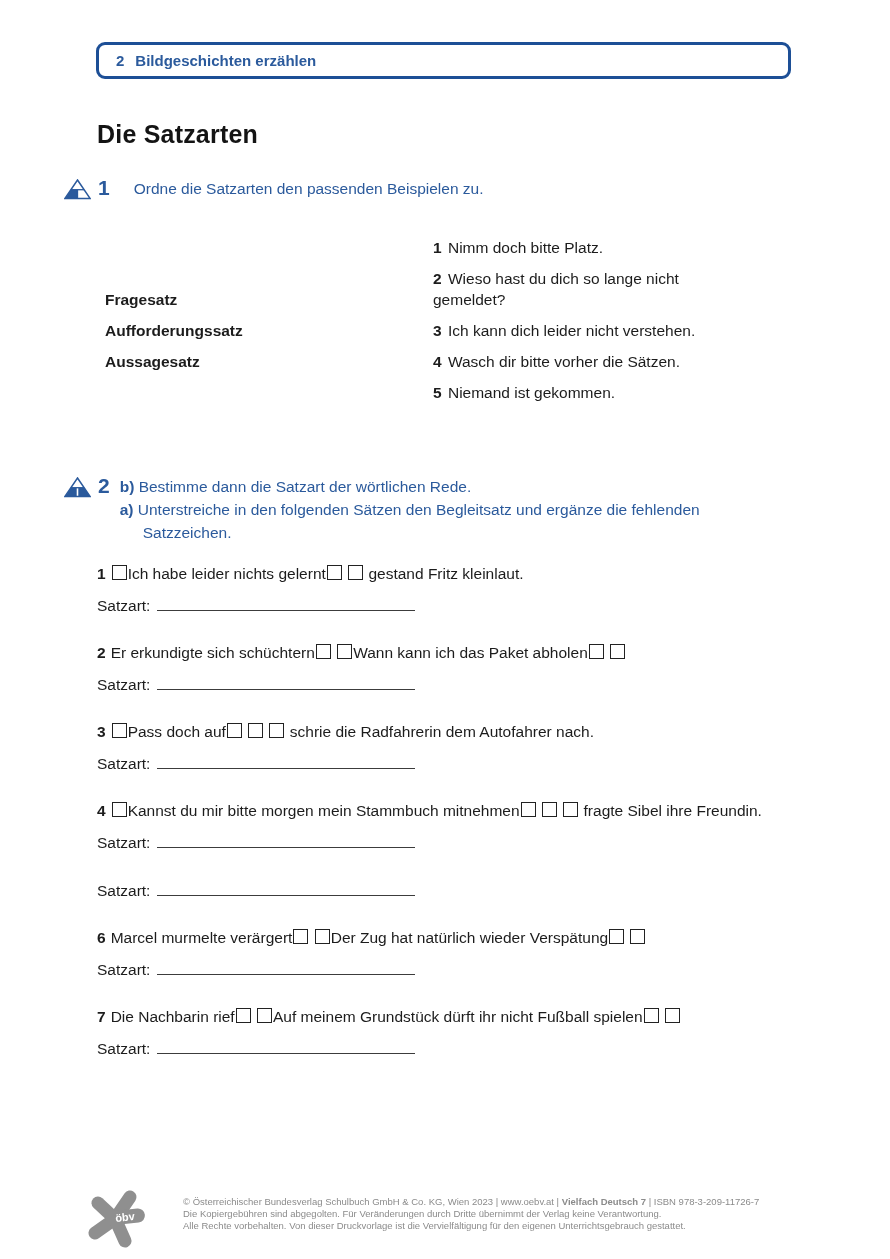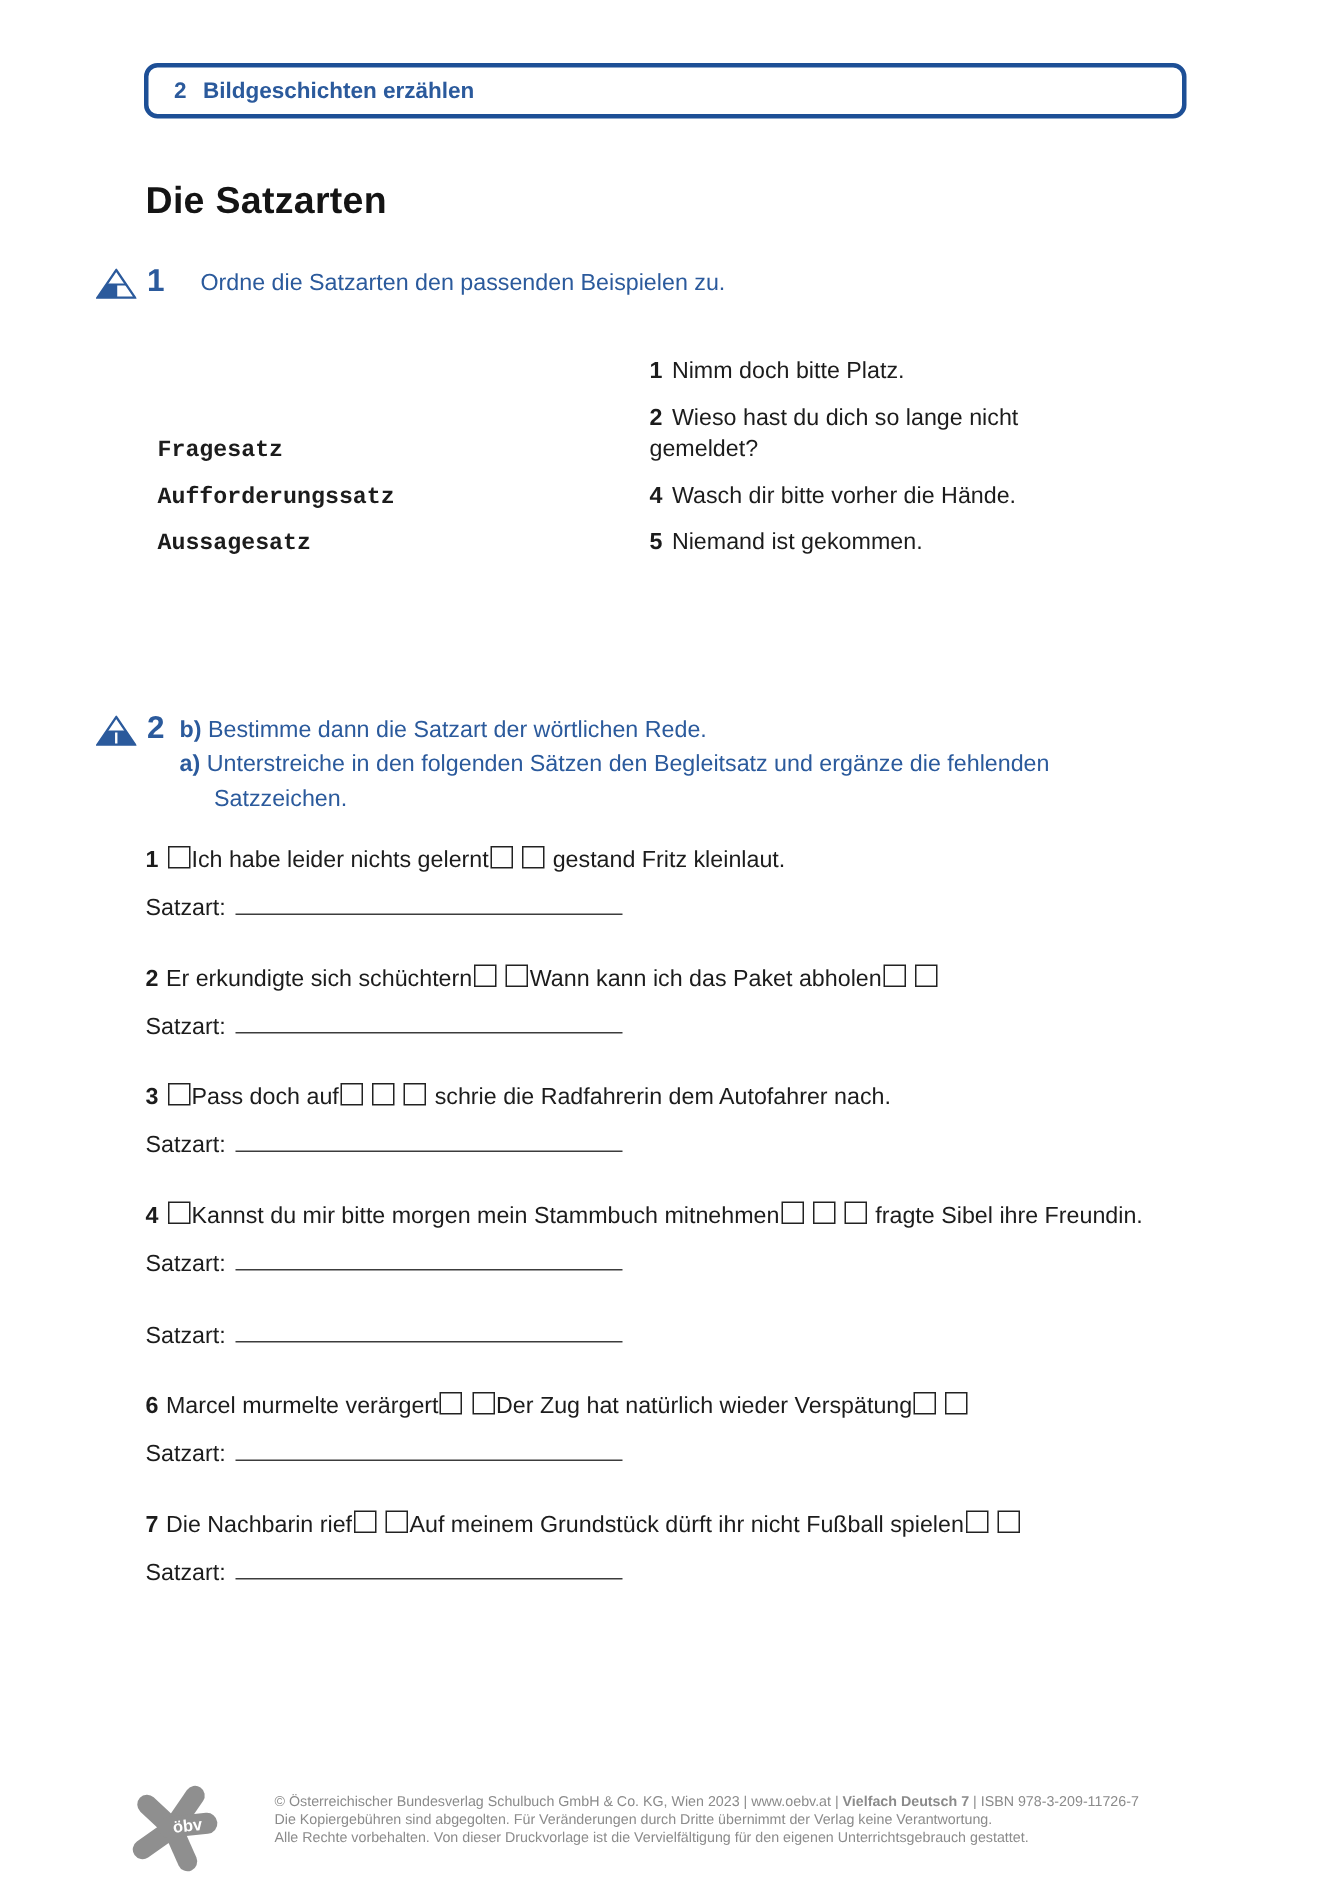--- a/index.html
+++ b/index.html
@@ -26,21 +26,21 @@
   .ex1-header{left:64px;top:176px;}
   .ex2-header{left:64px;top:474px;}
   .pyr{margin-top:3px;flex:none;}
   .exnum{font-size:21px;font-weight:bold;color:#2b5a9c;margin-left:7px;line-height:24px;}
   .exinstr{font-size:15.5px;color:#2b5a9c;margin-left:24px;line-height:24px;padding-top:1px;}
   .exinstr-block{font-size:15.5px;color:#2b5a9c;margin-left:10px;width:600px;padding-top:1px;}
   .exinstr-block p{margin:0;line-height:23px;text-indent:-23px;padding-left:23px;}
   .exinstr-block .plabel{font-weight:bold;}
 
   
-  .ex1-labels .lbl{position:absolute;left:105px;font-size:15.5px;font-weight:bold;line-height:22px;white-space:nowrap;font-family:Liberation Mono, monospace;}
+  .ex1-labels .lbl{position:absolute;left:105px;font-size:15.5px;font-weight:bold;line-height:22px;white-space:nowrap;}
   .ex1-labels .lbl:nth-child(1){top:289px;}
   .ex1-labels .lbl:nth-child(2){top:320px;}
   .ex1-labels .lbl:nth-child(3){top:351px;}
   .ex1-examples{position:absolute;left:433px;top:238px;width:305px;}
   .ex1-examples .ex-item{font-size:15.5px;line-height:20.5px;margin-bottom:10.5px;}
   .ex1-examples .ex-item b{margin-right:2px;}
 
   
   .sentences{position:absolute;left:97px;top:563px;width:700px;}
   .sent-block{margin-bottom:24px;}
@@ -87,22 +87,23 @@
       <span class="lbl">Aussagesatz</span>
 
   </div>
 
   <div class="ex1-examples">
 
       <div class="ex-item"><b>1</b> <span>Nimm doch bitte Platz.</span></div>
 
       <div class="ex-item"><b>2</b> <span>Wieso hast du dich so lange nicht gemeldet?</span></div>
 
+      <div class="ex-item"><b>3</b> <span>Ich kann dich leider nicht verstehen.</span></div>
 
-      <div class="ex-item"><b>4</b> <span>Wasch dir bitte vorher die Hände.</span></div>
+      <div class="ex-item"><b>4</b> <span>Wasch dir bitte vorher die Sätzen.</span></div>
 
       <div class="ex-item"><b>5</b> <span>Niemand ist gekommen.</span></div>
 
   </div>
 
   <div class="ex-header ex2-header">
     <svg class="pyr" width="27" height="21" viewBox="0 0 27 21">
       <polygon points="6.9,10.7 20.1,10.7 26,19.4 1.3,19.4" fill="#2b5a9c"></polygon>
       <line x1="13.5" y1="10.7" x2="13.5" y2="19.4" stroke="#ffffff" stroke-width="1.6"></line>
       <polygon points="13.5,1 26,19.4 1,19.4" fill="none" stroke="#2b5a9c" stroke-width="1.5"></polygon>

